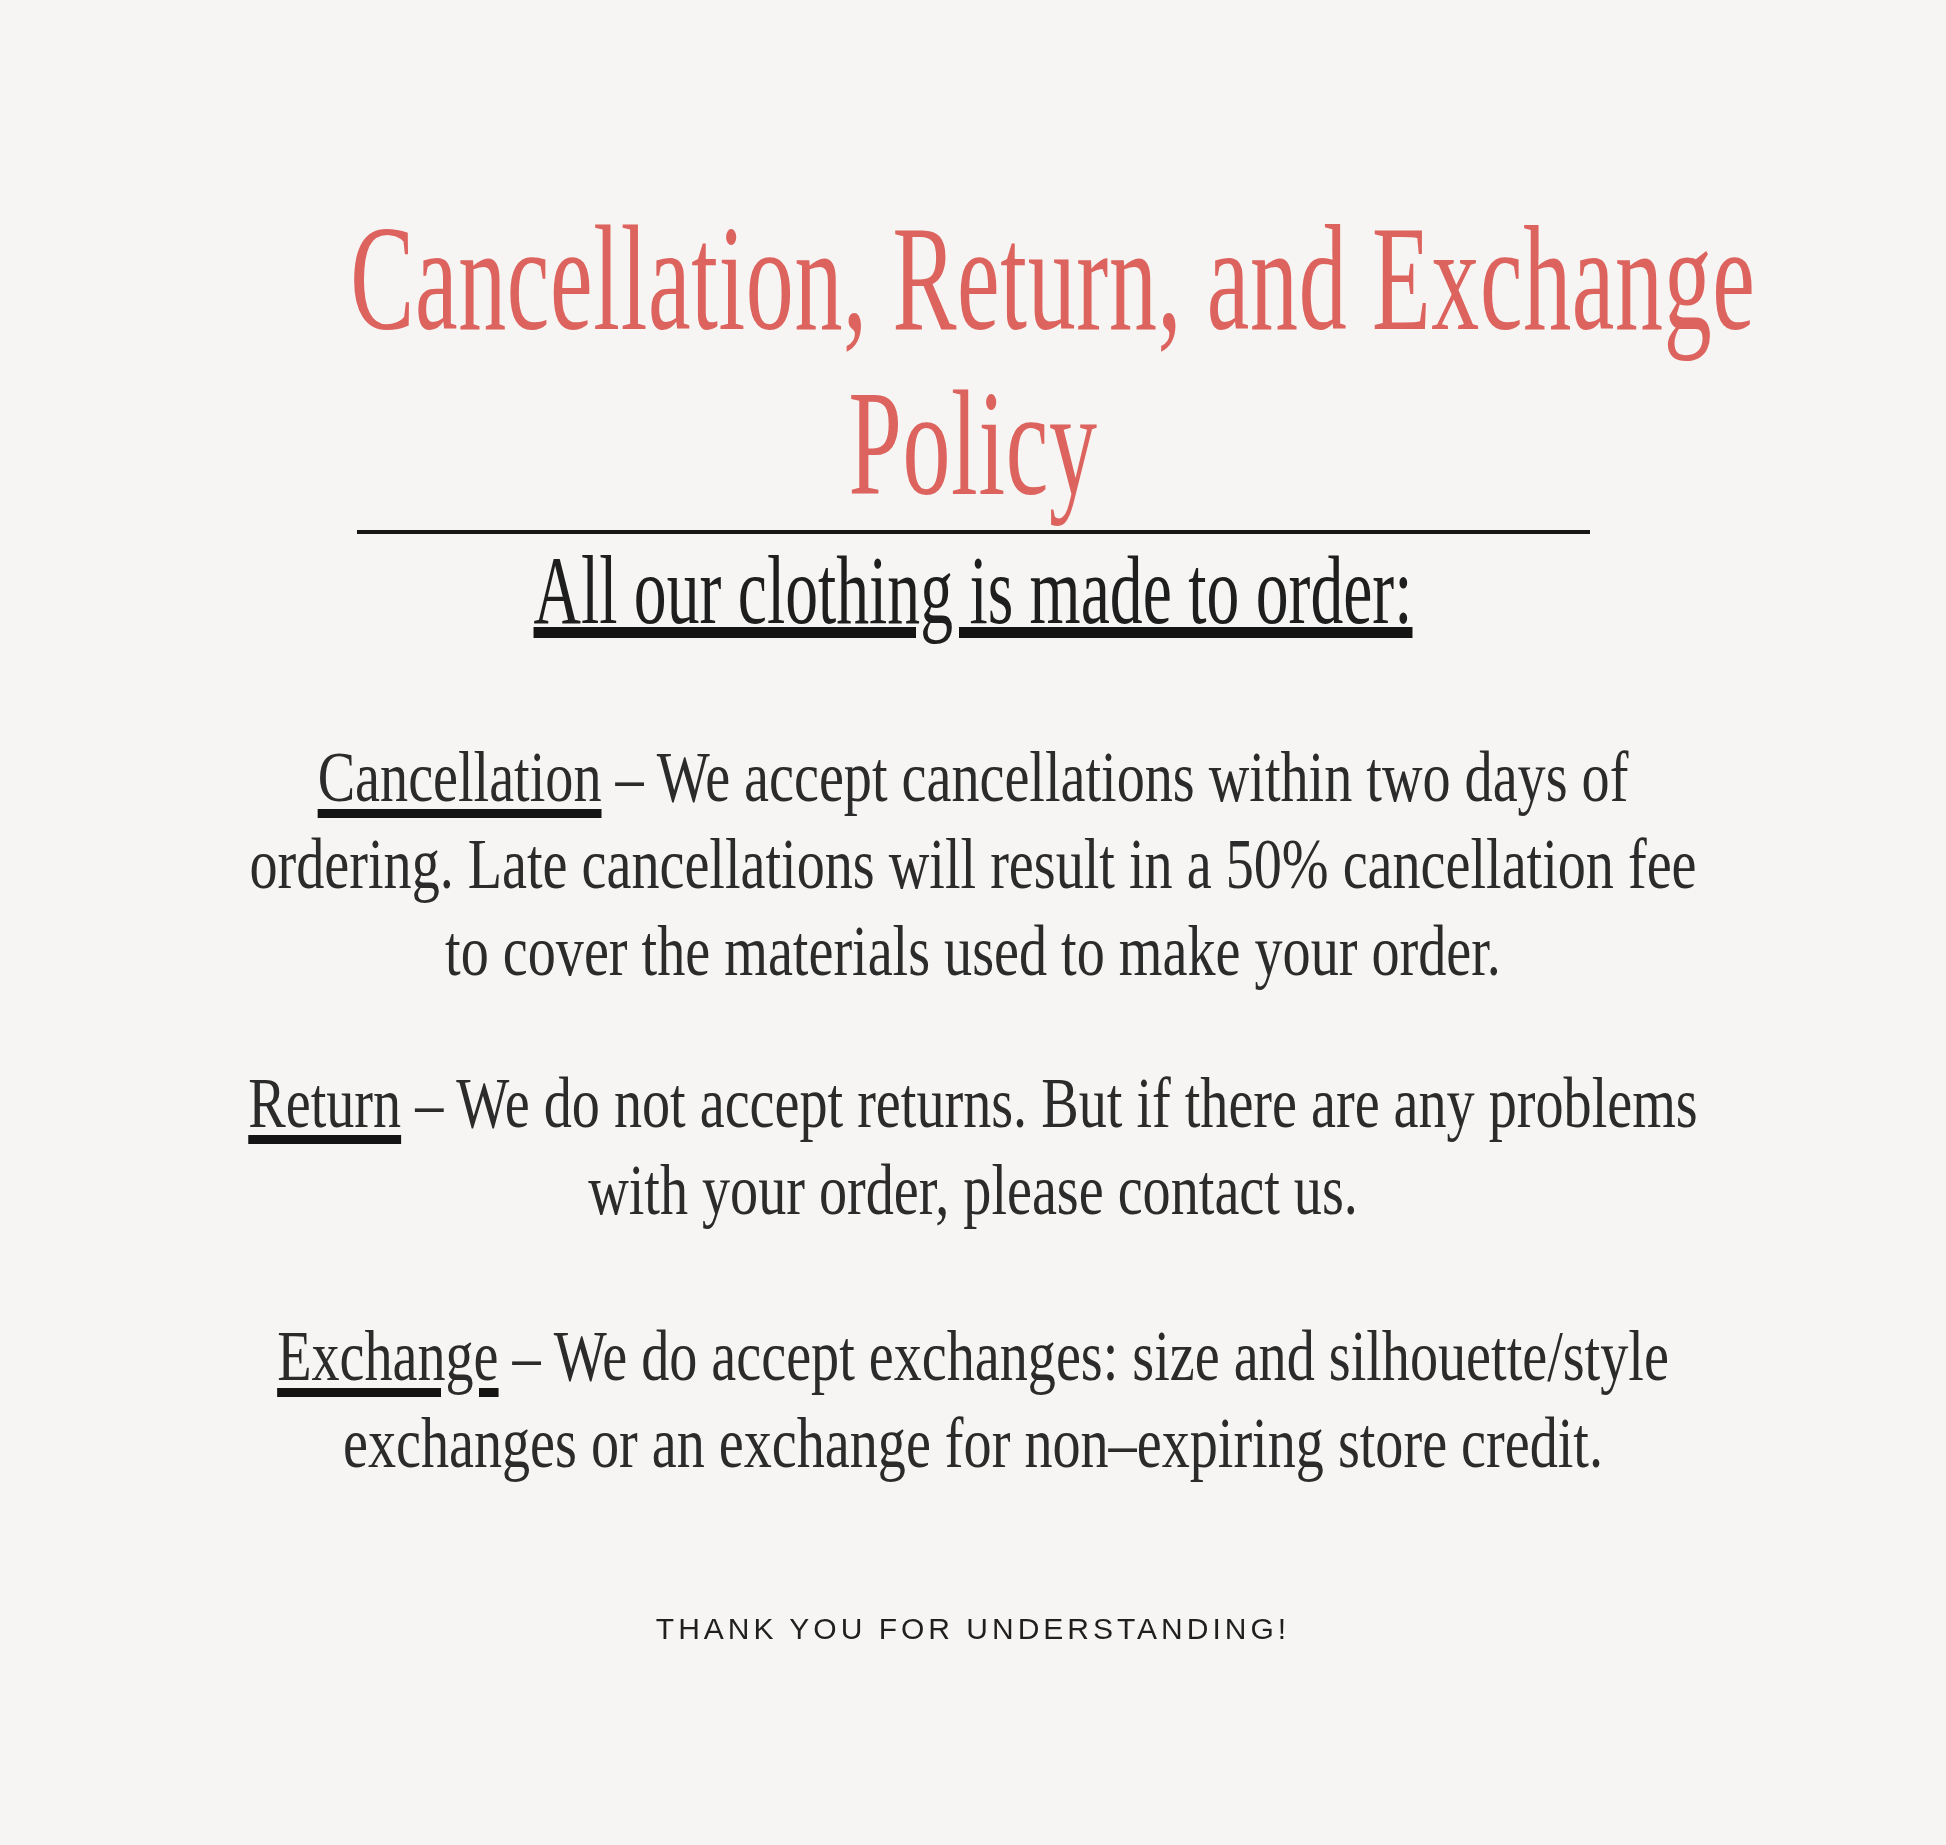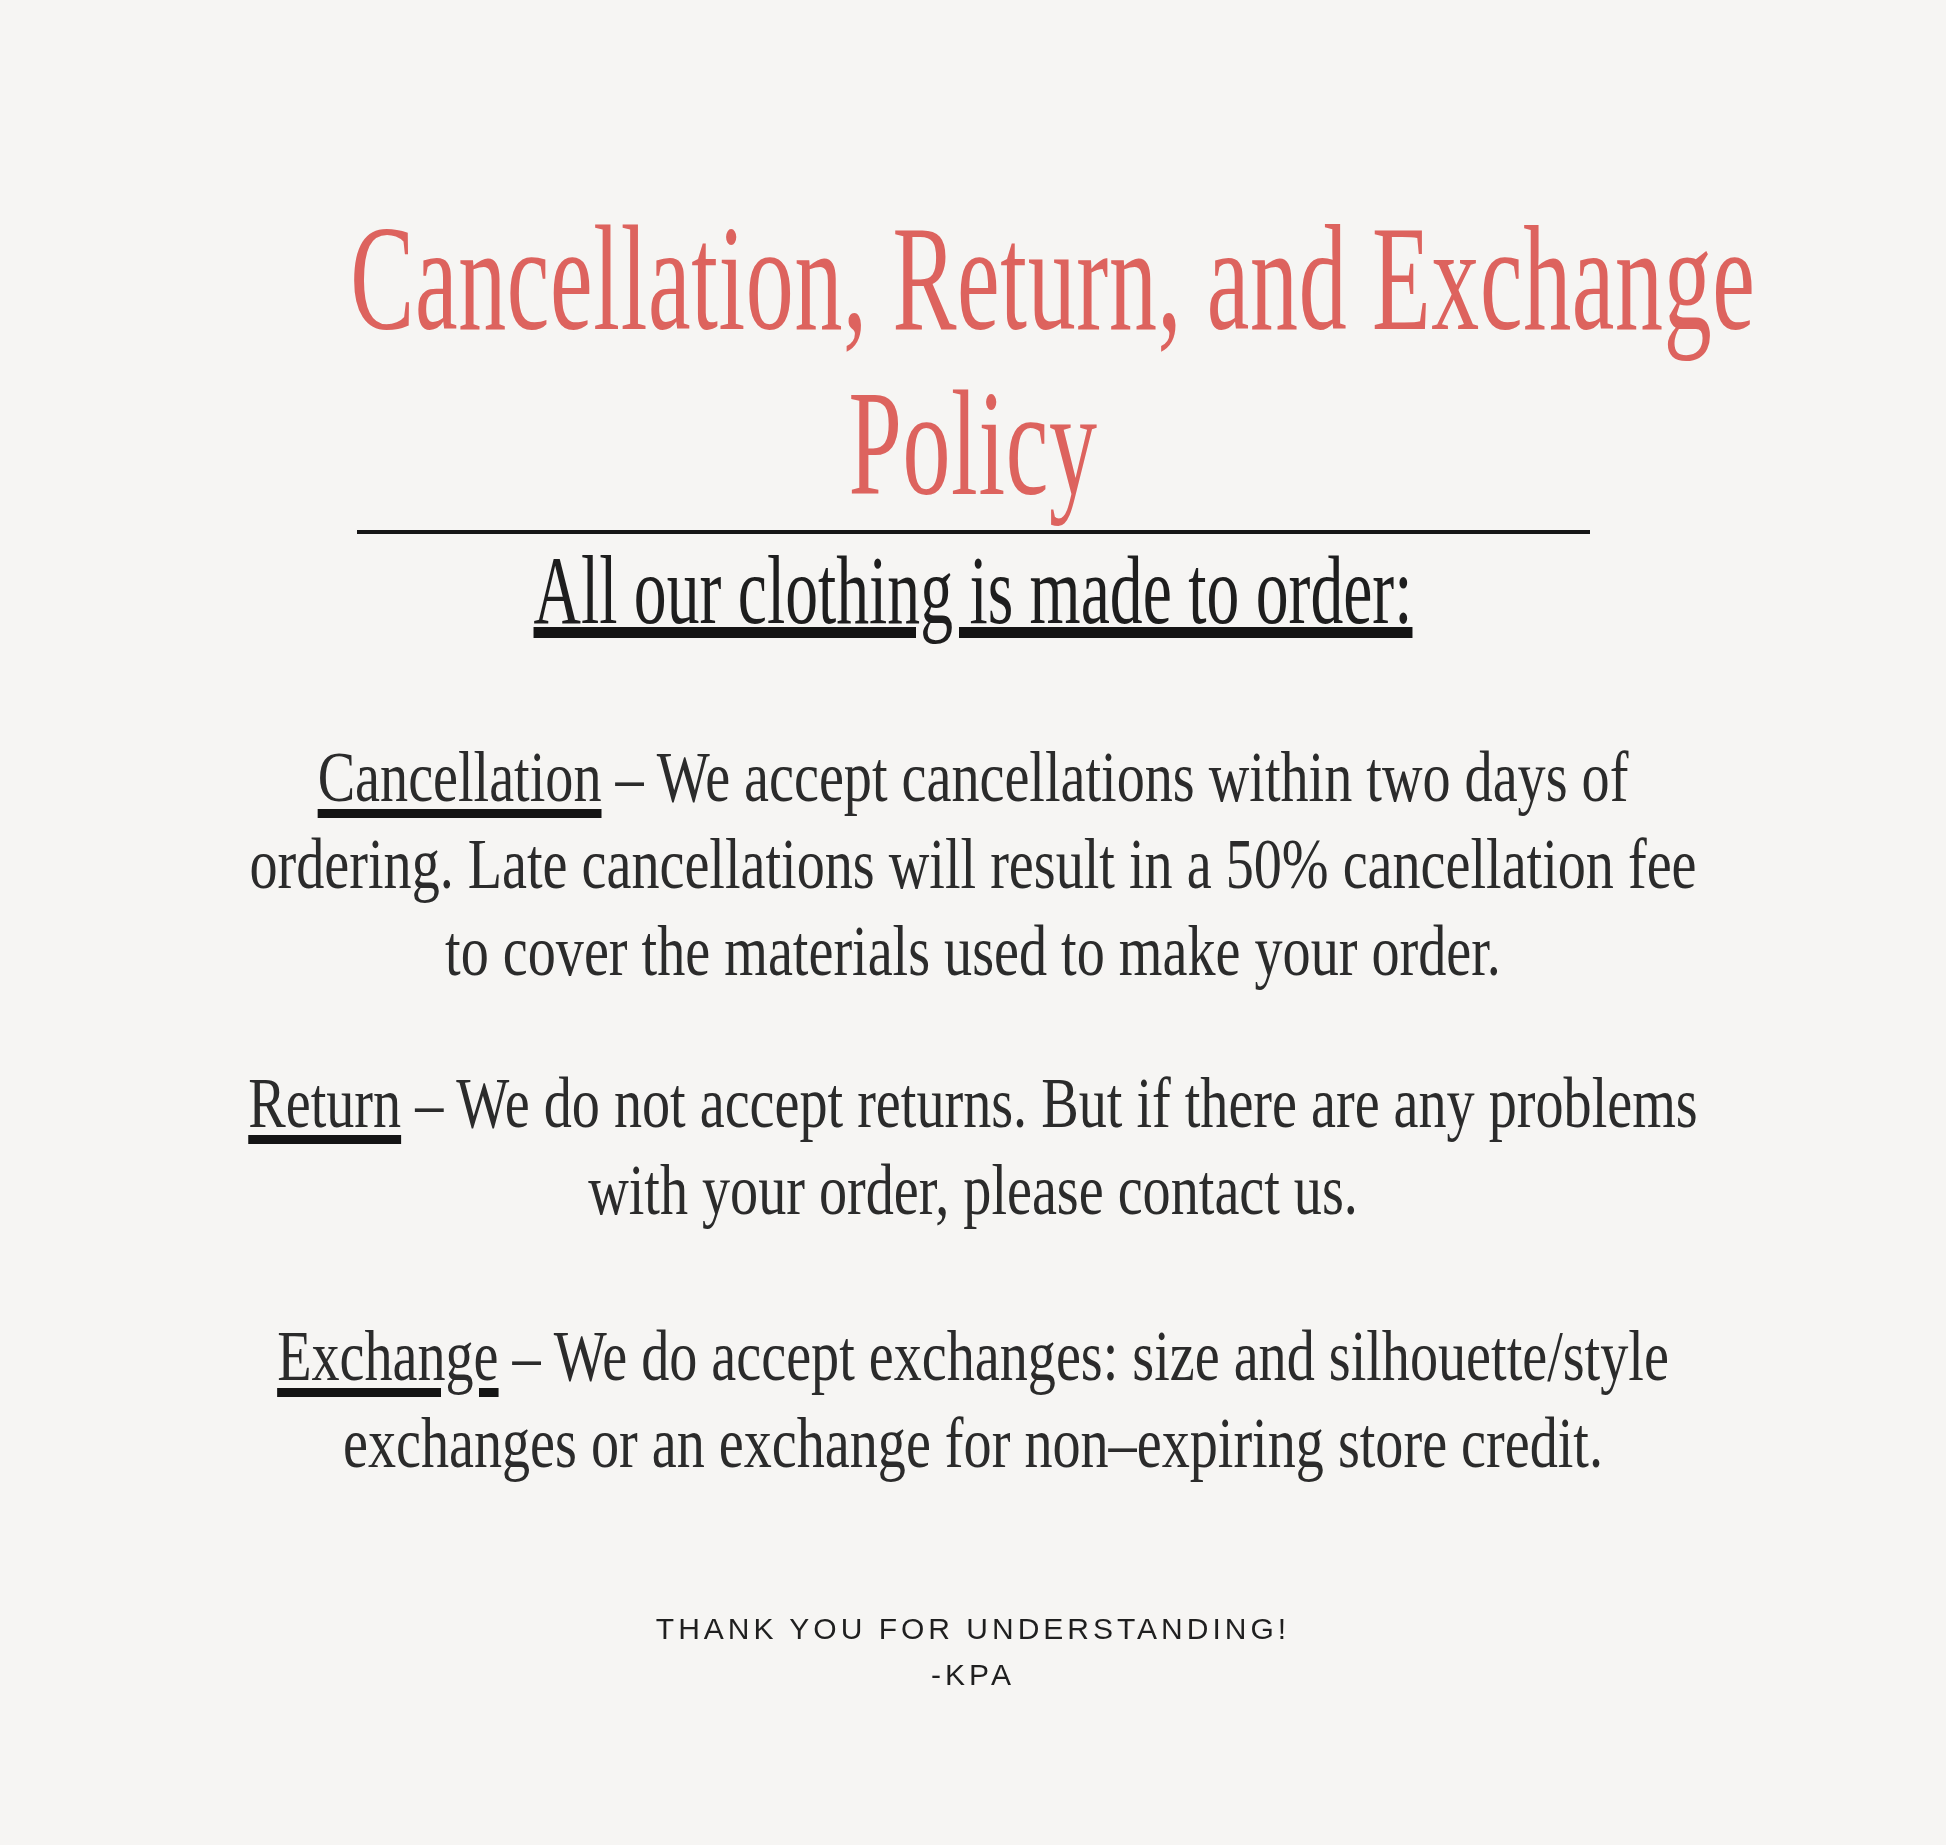--- a/index.html
+++ b/index.html
@@ -110,16 +110,15 @@
   </p>
 
   <p class="policy p3">
     <span class="lead">Exchange</span>
     <span>– We do accept exchanges: size and silhouette/style</span><br>
     <span>exchanges or an exchange for non–expiring store credit.</span>
   </p>
 
   <footer class="footer">
     <div>THANK YOU FOR UNDERSTANDING!</div>
-    <div>-KPA</div>
   </footer>
 
 </div>
 
 </body></html>

